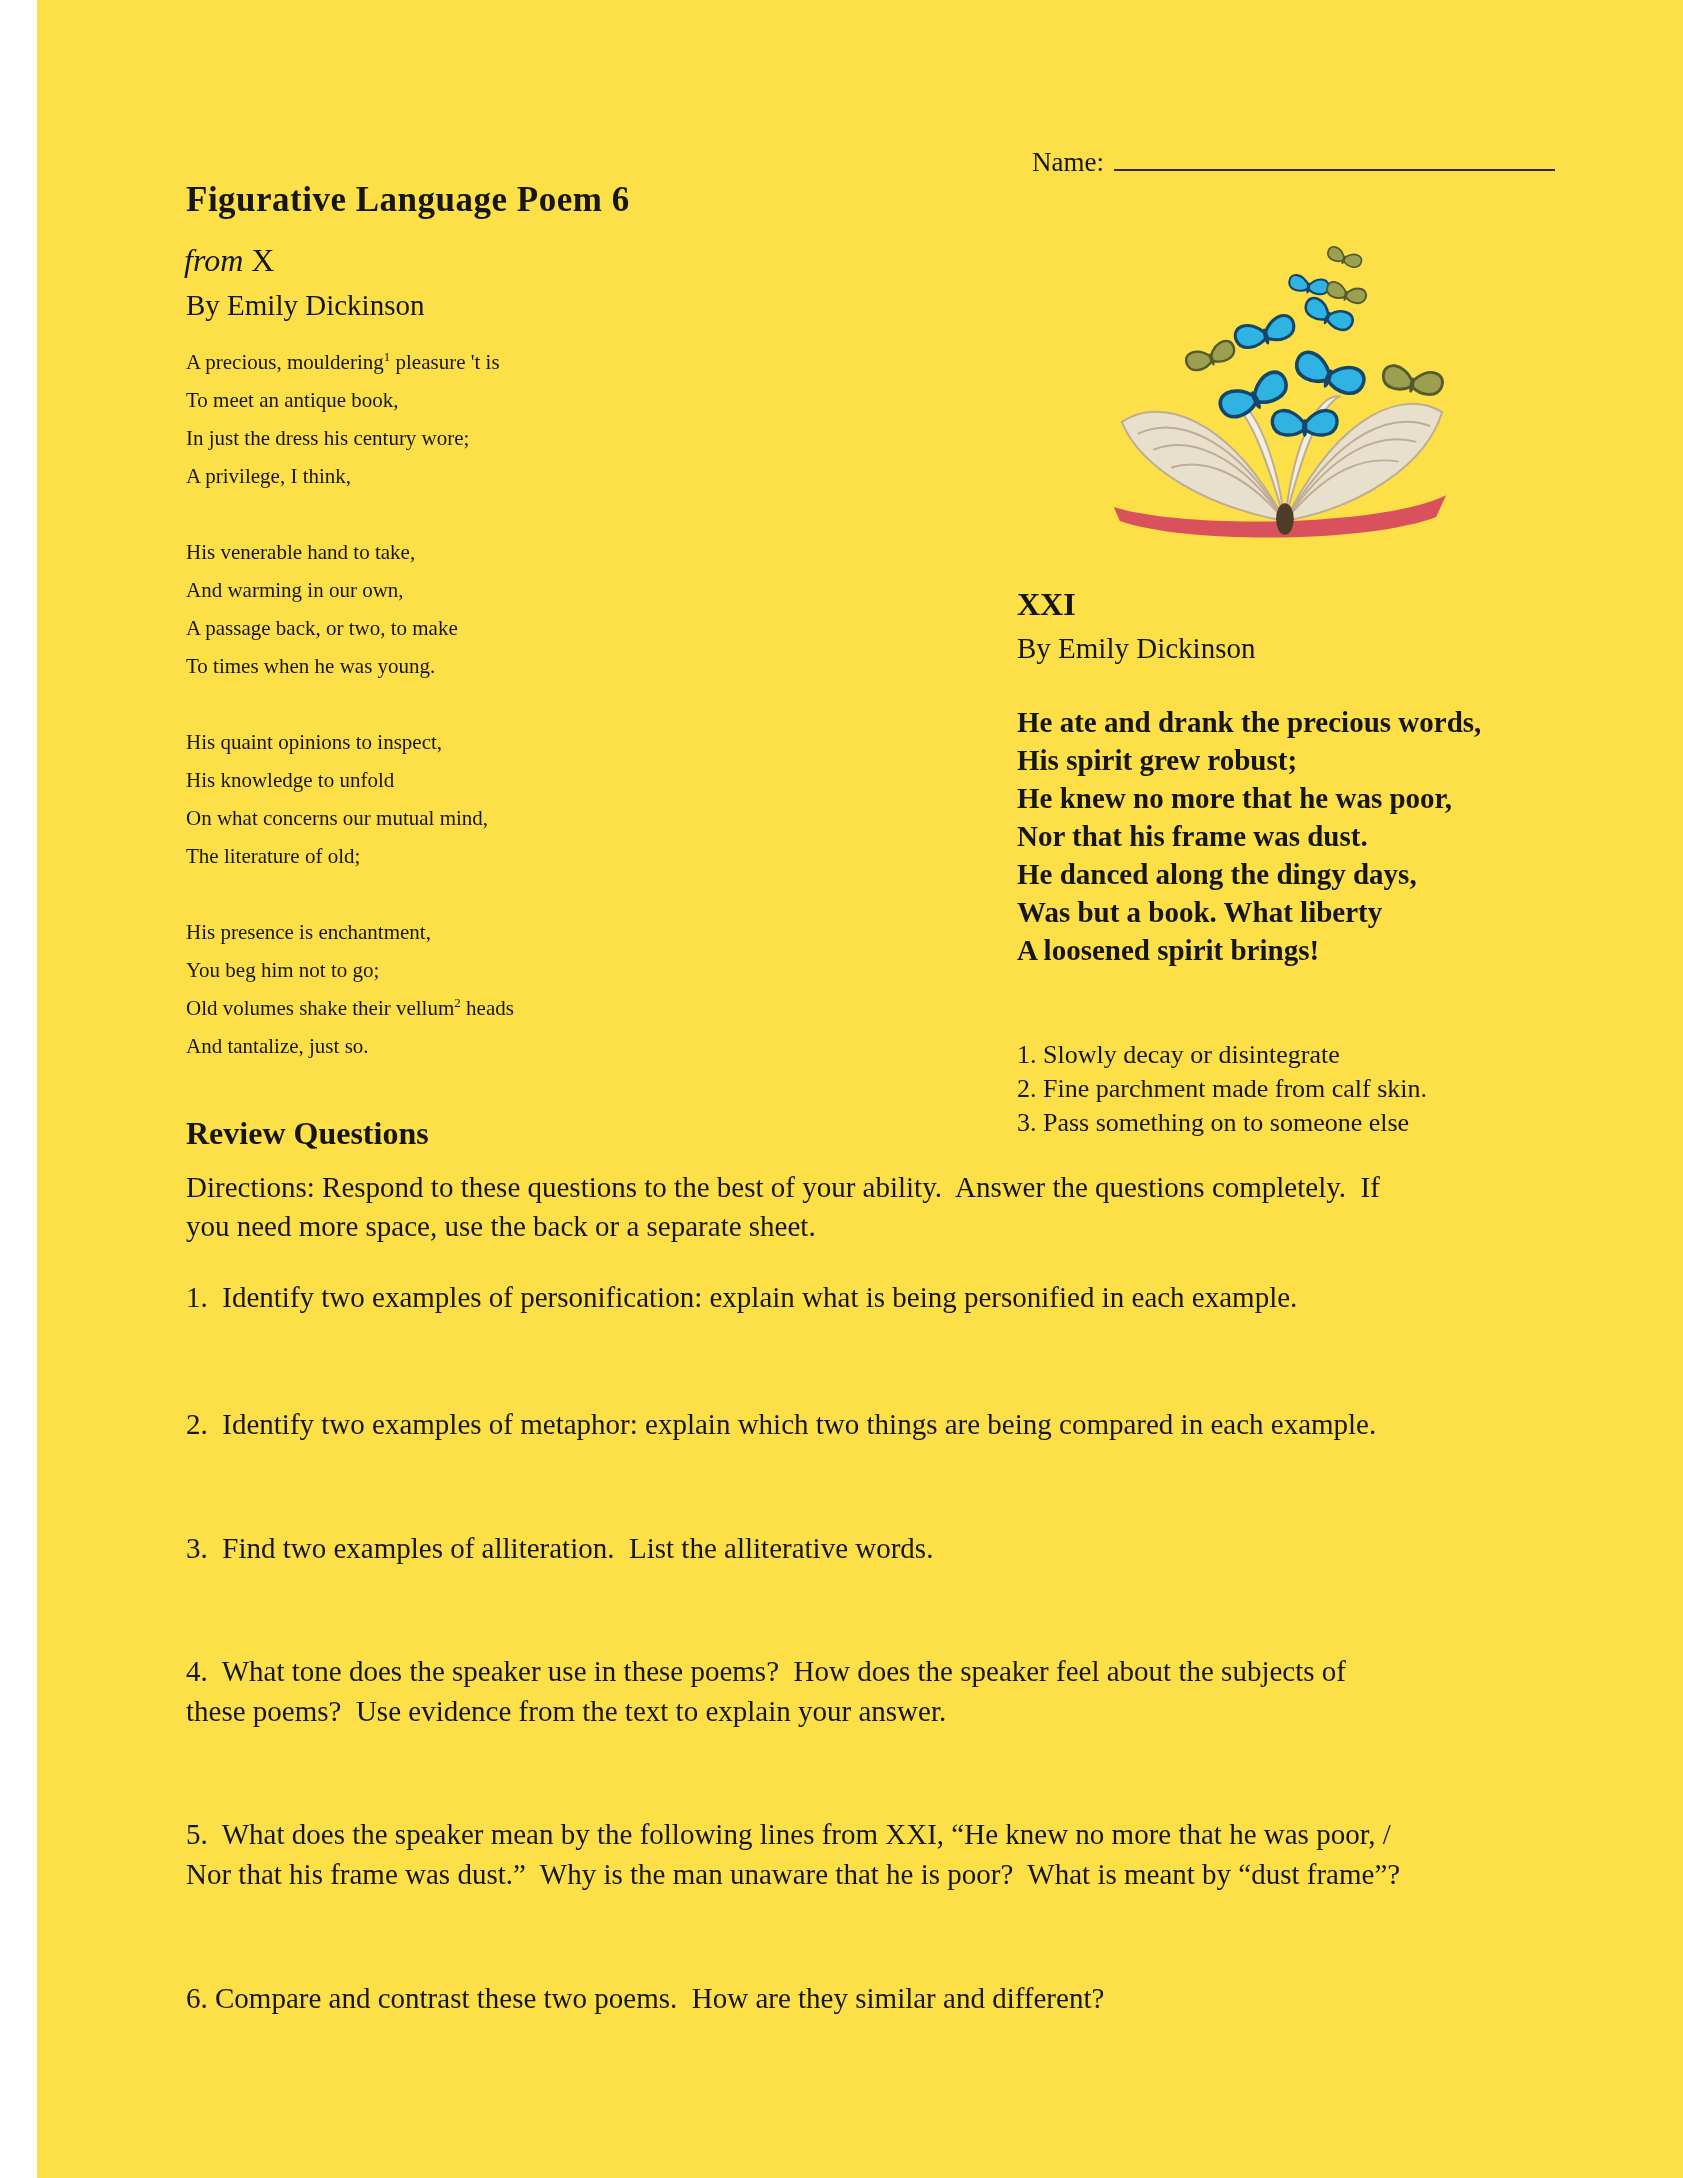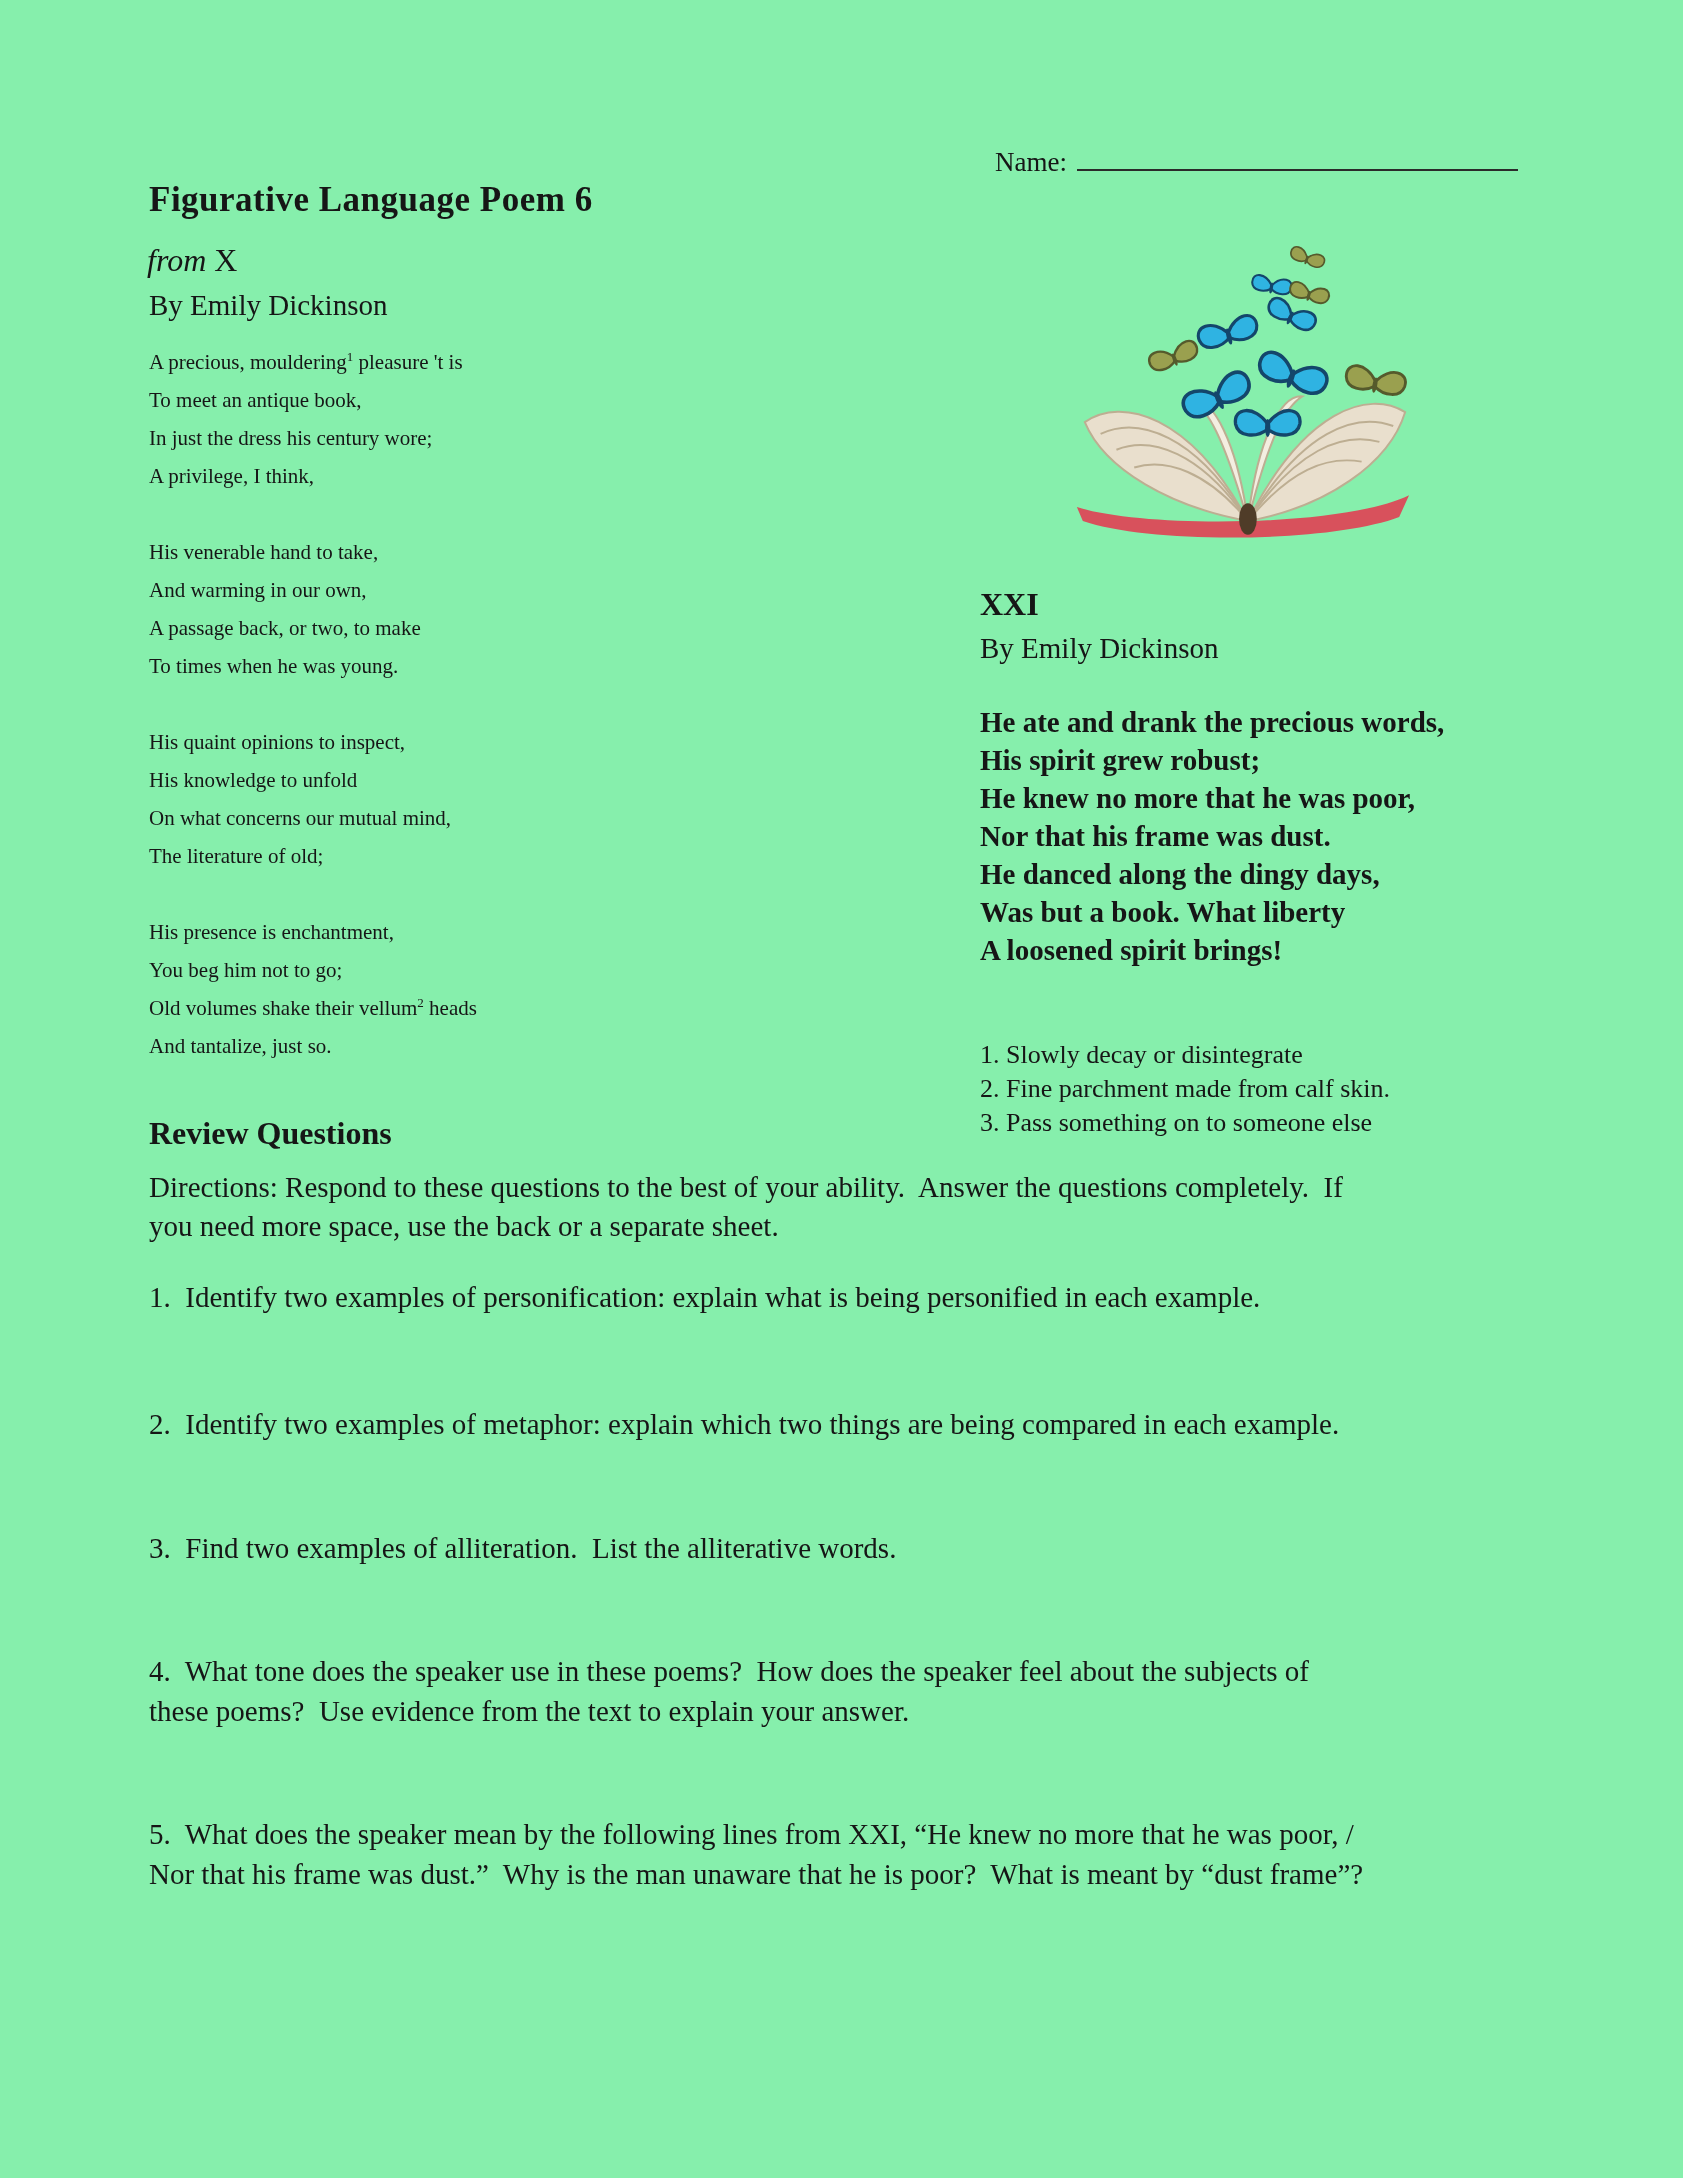--- a/index.html
+++ b/index.html
@@ -4,21 +4,21 @@
 <style>
   * { margin:0; padding:0; box-sizing:border-box; }
   html,body { width:1683px; height:2178px; }
   body {
     background:#ffffff;
     font-family:"Liberation Serif","DejaVu Serif",serif;
     color:#161616;
     position:relative;
     overflow:hidden;
   }
-  .page { position:absolute; inset:0; background:#86efac; }
+  .page { position:absolute; inset:0; background:#fde047;margin-left:37px; }
 
   .name-row { position:absolute; left:995px; top:147px; font-size:27px; white-space:nowrap; }
   .name-line { display:inline-block; width:441px; height:22px; border-bottom:2px solid #2b2b2b; margin-left:10px; vertical-align:baseline; }
 
   .title { position:absolute; left:149px; top:180px; font-size:35px; font-weight:bold; letter-spacing:0.5px; }
   .poem-title { position:absolute; left:147px; top:242px; font-size:32px; }
   .byline-left { position:absolute; left:149px; top:289px; font-size:29px; }
 
   .stanzas { position:absolute; left:149px; top:343px; font-size:21px; line-height:38px; width:634px; }
   .stanza { margin-bottom:38px; }
@@ -147,15 +147,16 @@
   <div class="directions"><span class="seg-b">Directions:</span><span> Respond to these questions to the best of your ability.  Answer the questions completely.  If
 you need more space, use the back or a separate sheet.</span></div>
 
   <div class="question q1"><span>1.  Identify two examples of </span><span class="seg-b">personification</span><span>: explain what is being personified in each example.</span></div>
   <div class="question q2"><span>2.  Identify two examples of </span><span class="seg-b">metaphor</span><span>: explain which two things are being compared in each example.</span></div>
   <div class="question q3"><span>3.  Find two examples of </span><span class="seg-b">alliteration</span><span>.  List the alliterative words.</span></div>
   <div class="question q4"><span>4.  What </span><span class="seg-b">tone</span><span> does the speaker use in these poems?  How does the speaker feel about the subjects of
 these poems?  Use evidence from the text to explain your answer.</span></div>
   <div class="question q5"><span>5.  What does the speaker mean by the following lines from XXI, “He knew no more that he was poor, /
 Nor that his frame was dust.”  Why is the man unaware that he is poor?  What is meant by “dust frame”?</span></div>
+  <div class="question q6"><span>6. Compare and contrast these two poems.  How are they similar and different?</span></div>
 
 </div>
 
 
 </body></html>

